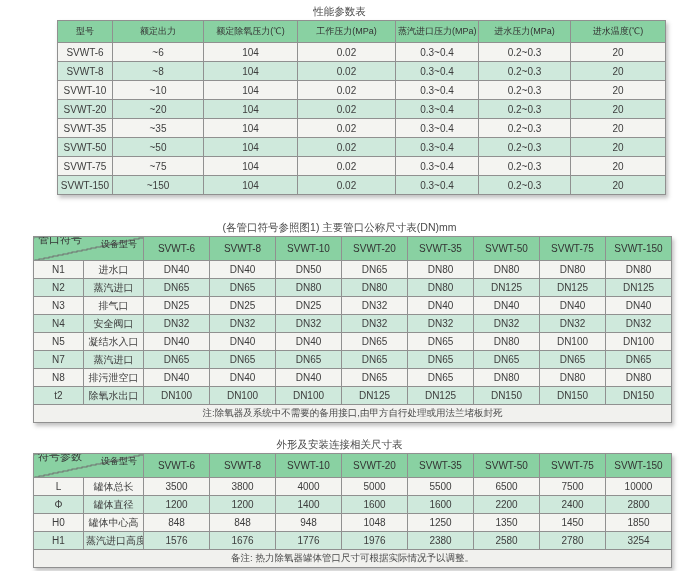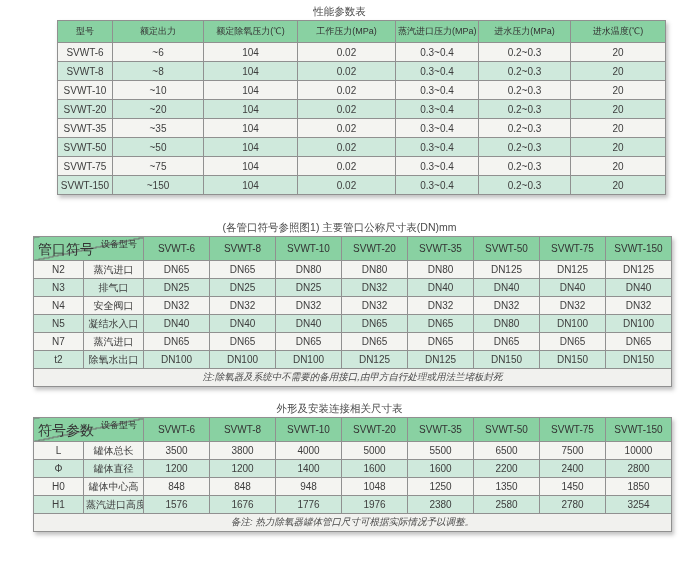--- a/index.html
+++ b/index.html
@@ -31,34 +31,34 @@
   .tbl th{
     background:#89d1a2;color:#333333;font-weight:normal;
     height:21px;font-size:9px;
   }
   #t2 th,#t3 th{height:23px;font-size:10px;}
   .tbl tbody td{height:18px;font-size:10px;background:#f4f4f1;}
   #t2 tbody td,#t3 tbody td{height:17px;}
   .tbl tbody tr:nth-child(even) td{background:#cfe9dc;}
   .cell-left{text-align:left;padding-left:6px;}
   .note-row td{
-    background:#f1f1ee;height:17px;font-size:9.5px;color:#4a4a4a;font-style:italic;
+    background:#f1f1ee;height:17px;font-size:9.5px;color:#4a4a4a;
   }
   th.diag{
     position:relative;padding:0;
     background:
       linear-gradient(to bottom right,
         rgba(0,0,0,0) calc(50% - 0.6px),
         #6f6f6f calc(50% - 0.6px),
         #6f6f6f calc(50% + 0.6px),
         rgba(0,0,0,0) calc(50% + 0.6px)),
       #89d1a2;
   }
   th.diag .corner-top{position:absolute;top:1px;right:6px;font-size:9px;}
-  th.diag .corner-bottom{position:absolute;bottom:1px;left:4px;font-size:14px;}
+  th.diag .corner-bottom{position:absolute;bottom:13px;left:4px;font-size:11px;}
 </style>
 </head>
 <body>
 
 <div id="title1" class="title">性能参数表</div>
 <table id="t1" class="tbl">
     <colgroup>
       <col style="width: 55px;">
       <col style="width: 91px;">
       <col style="width: 94px;">
@@ -179,20 +179,32 @@
         <th>SVWT-10</th>
         <th>SVWT-20</th>
         <th>SVWT-35</th>
         <th>SVWT-50</th>
         <th>SVWT-75</th>
         <th>SVWT-150</th>
       </tr>
     </thead>
     <tbody>
       <tr>
+        <td>N1</td>
+        <td>进水口</td>
+        <td>DN40</td>
+        <td>DN40</td>
+        <td>DN50</td>
+        <td>DN65</td>
+        <td>DN80</td>
+        <td>DN80</td>
+        <td>DN80</td>
+        <td>DN80</td>
+      </tr>
+      <tr>
         <td>N2</td>
         <td>蒸汽进口</td>
         <td>DN65</td>
         <td>DN65</td>
         <td>DN80</td>
         <td>DN80</td>
         <td>DN80</td>
         <td>DN125</td>
         <td>DN125</td>
         <td>DN125</td>
@@ -237,20 +249,32 @@
         <td>N7</td>
         <td>蒸汽进口</td>
         <td>DN65</td>
         <td>DN65</td>
         <td>DN65</td>
         <td>DN65</td>
         <td>DN65</td>
         <td>DN65</td>
         <td>DN65</td>
         <td>DN65</td>
+      </tr>
+      <tr>
+        <td>N8</td>
+        <td>排污泄空口</td>
+        <td>DN40</td>
+        <td>DN40</td>
+        <td>DN40</td>
+        <td>DN65</td>
+        <td>DN65</td>
+        <td>DN80</td>
+        <td>DN80</td>
+        <td>DN80</td>
       </tr>
       <tr>
         <td>t2</td>
         <td>除氧水出口</td>
         <td>DN100</td>
         <td>DN100</td>
         <td>DN100</td>
         <td>DN125</td>
         <td>DN125</td>
         <td>DN150</td>

